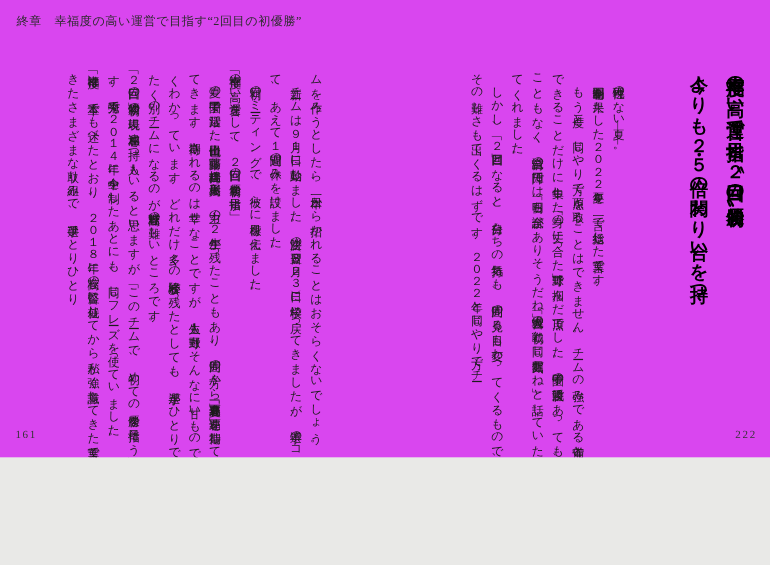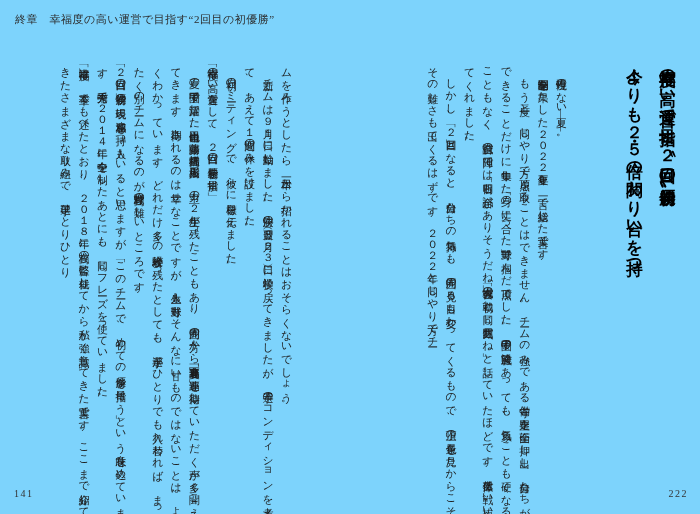--- a/index.html
+++ b/index.html
@@ -3,22 +3,22 @@
 <meta charset="utf-8">
 <style>
   html, body {
     margin: 0;
     padding: 0;
     background: #e9e9e7;
   }
   .spread {
     position: relative;
     width: 700px;
-    height: 514px;
-    background: #7dd3fc;
+    height: 416px;
+    background: #d946ef;
     overflow: hidden;
     font-family: "Liberation Serif", "DejaVu Serif", serif;
   }
   .running-head {
     position: absolute;
     left: 15px;
     top: 12px;
     font-size: 11px;
     letter-spacing: 0.5px;
     color: #2b2b2b;
@@ -91,16 +91,16 @@
   <div>
     <div class="body-text" id="left-body">
         <p>ムを作ろうとしたら、日本一から招かれることはおそらくないでしょう。</p>
         <p>　新チームは９月１日に始動しました。決勝の翌日（８月２３日）に学校に戻ってきましたが、選手のコンディションを考えて、あえて１週間の休みを設けました。</p>
         <p>　初日のミーティングで、彼らに目標を伝えました。</p>
         <p>「幸福度の高い運営をして、２回目の初優勝を目指す」</p>
         <p>　夏の甲子園で活躍した山田脩也、齋藤陽、髙橋煌稀、尾形樹人ら、主力の２年生が残ったこともあり、周囲の方々から「夏春連覇」「夏２連覇」を期待していただく声が多く聞こえてきます。期待されるのは幸せなことですが、人生も野球もそんなに甘いものではないことは、よくわかっています。どれだけ多くの経験者が残ったとしても、選手がひとりでも入れ替われば、まったく別のチームになるのが高校野球の難しいところです。</p>
         <p>「２回目の初優勝」の表現に違和感を持つ人もいると思いますが、「このチームで、初めての優勝を目指そう」という意味を込めています。秀光中で２０１４年に全中を制したあとにも、同じフレーズを使っていました。</p>
         <p>「幸福度」は、本章でも述べたとおり、２０１８年に高校の監督に就任してから私が強く意識してきた言葉です。ここまで紹介してきたさまざまな取り組みで、選手ひとりひとり</p>
       </div>
-    <div class="folio folio-left">141</div>
+    <div class="folio folio-left">161</div>
   </div>
 
 </div>
 
 </body></html>

